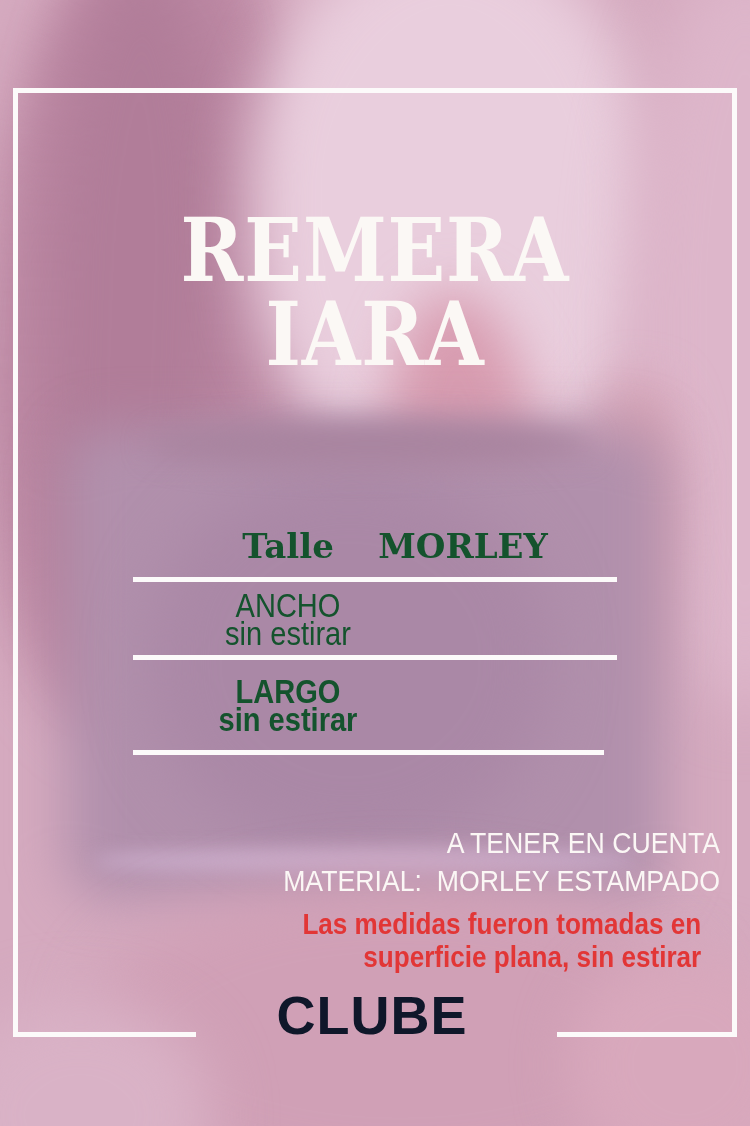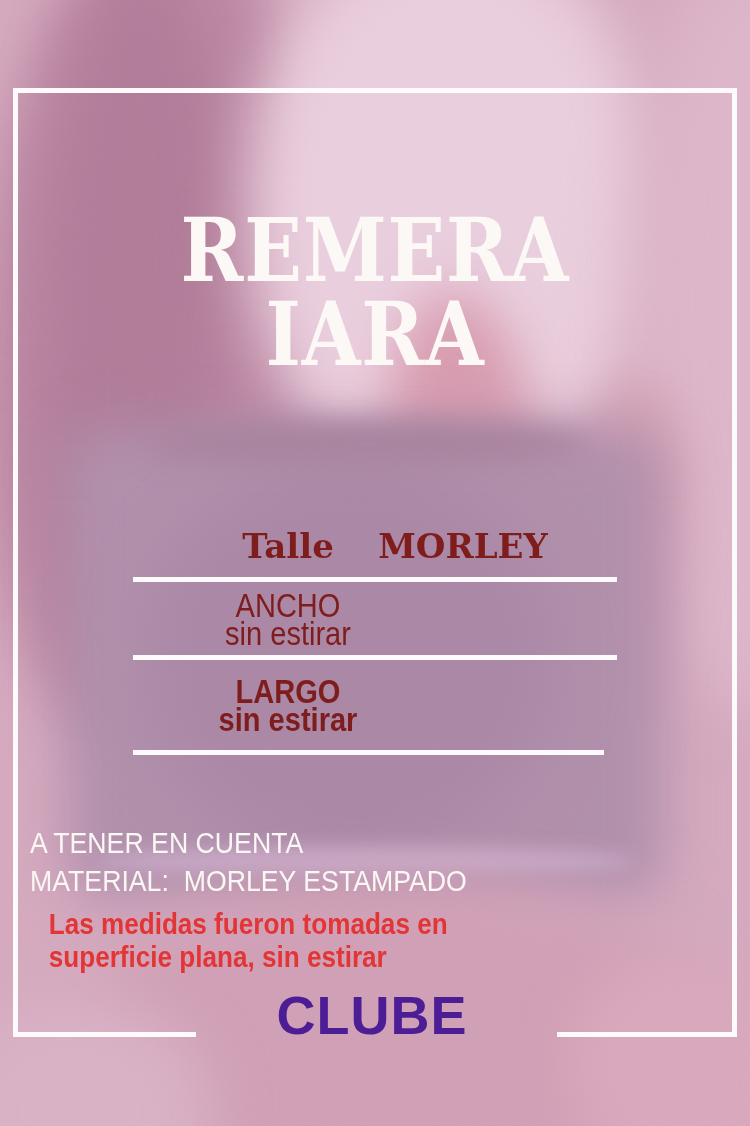--- a/index.html
+++ b/index.html
@@ -39,49 +39,49 @@
   
   .title {
     position:absolute; z-index:3; left:0; top:208px; width:750px;
     text-align:center; color:#fbf8f5;
     font-family:"DejaVu Serif", serif; font-weight:700;
     font-size:88px; line-height:84px; letter-spacing:1px;
     transform:scaleX(.86);
   }
 
   
-  .size-table { position:absolute; z-index:3; left:133px; top:518px; width:484px; color:#7f1d1d; }
+  .size-table { position:absolute; z-index:3; left:133px; top:518px; width:484px; color:#14532d; }
   .thead { position:relative; height:59px; }
   .trow  { position:relative; height:73px; }
   .trow.r2 { height:90px;font-weight:bold; }
   .c1 { position:absolute; left:0;     width:310px; top:50%; transform:translateY(-50%); text-align:center; }
   .c2 { position:absolute; left:230px; width:200px; top:50%; transform:translateY(-50%); text-align:center; }
   .thead .c1, .thead .c2 { top:47%; }
   .serif  { font-family:"DejaVu Serif", serif; font-size:34px; font-weight:600; }
   .serifb { font-family:"DejaVu Serif", serif; font-size:34px; font-weight:800; }
   .sqz { display:block; transform:scaleX(.88); }
   .lbl { font-size:33px; line-height:28px; }
   .sub { font-size:33px; line-height:27px; }
   .val { font-size:36px; }
   .hr  { height:5px; background:#fcfafa; }
   .hr.short { width:471px; }
 
   
-  .notes { position:absolute; z-index:3; left:0; top:824px; width:750px; text-align:left; color:#fbf7f5; }
+  .notes { position:absolute; z-index:3; left:0; top:824px; width:750px; text-align:right; color:#fbf7f5; }
   .note-line { font-size:29px; line-height:38px; transform:scaleX(.92); }
   .pre { white-space:pre-wrap; }
   .warning {
     margin-top:7px; color:#e23636; font-weight:bold;
     font-size:30px; line-height:33px; transform:scaleX(.87);
   }
 
   
   .brand {
     position:absolute; z-index:3; left:0; top:988px; width:744px;
-    text-align:center; color:#4c1d95; font-weight:bold;
+    text-align:center; color:#0f172a; font-weight:bold;
     font-size:54px; line-height:54px; letter-spacing:1px;
   }
 </style>
 </head>
 <body>
 
 <div id="canvas">
 
   <div class="photo">
     <div class="blob b-hair"></div>

